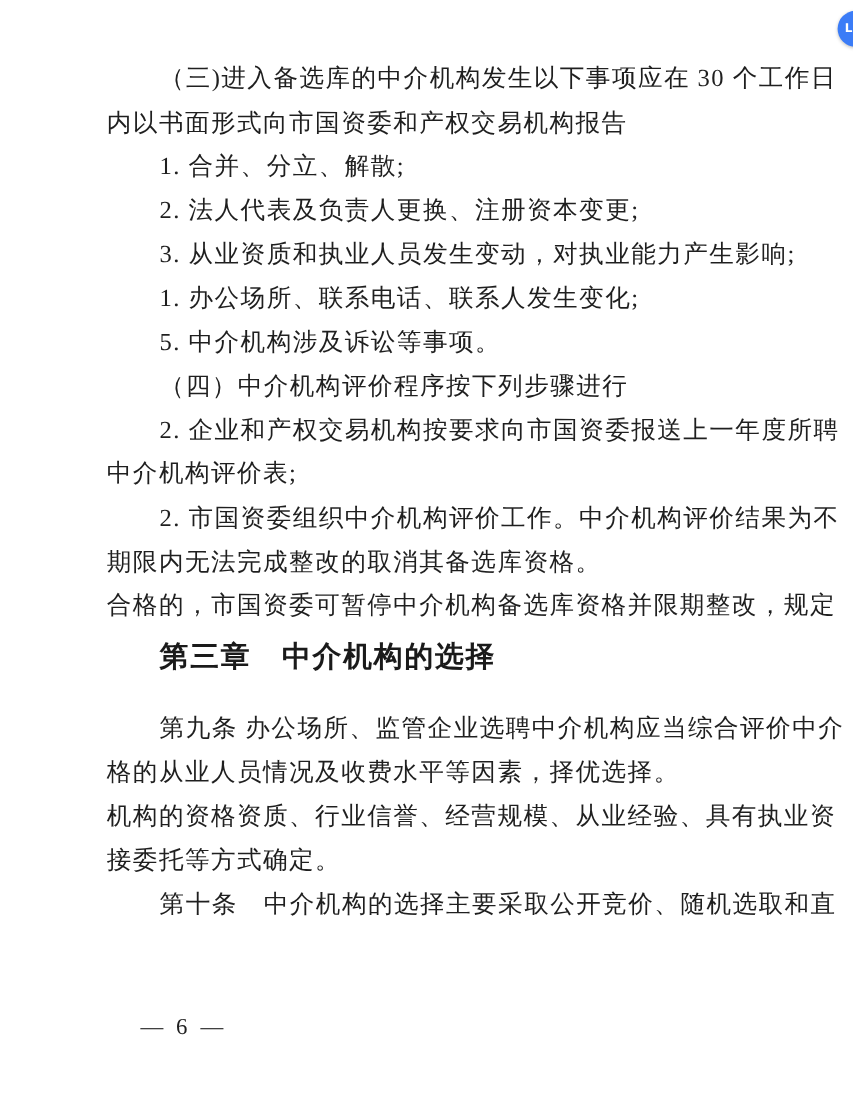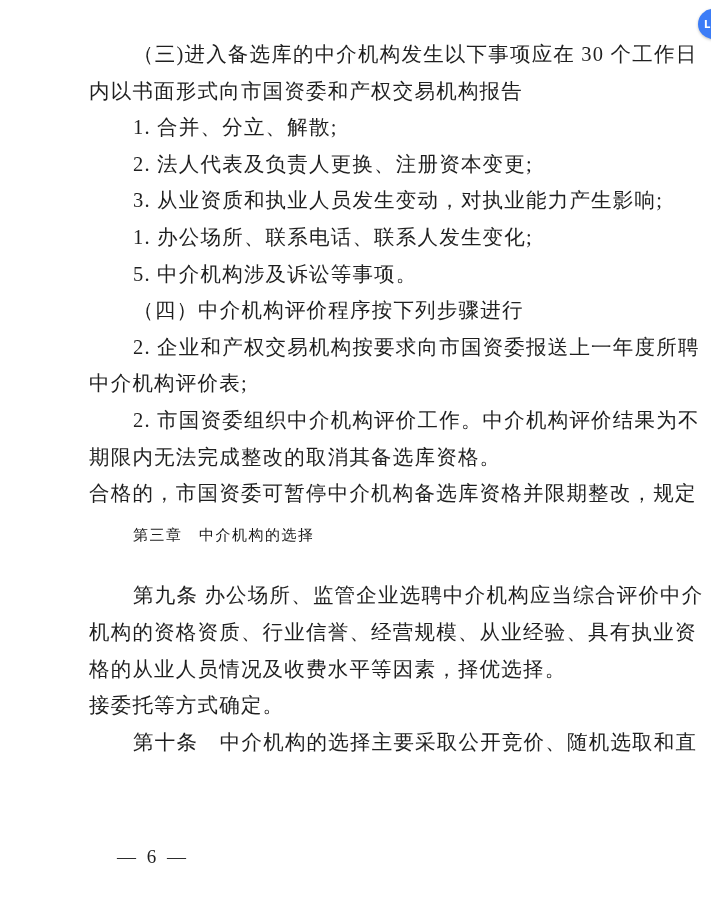--- a/index.html
+++ b/index.html
@@ -12,36 +12,36 @@
     width: 711px;
     height: 920px;
     background: #ffffff;
     overflow: hidden;
     font-family: "Liberation Serif", "DejaVu Serif", serif;
     color: #1f1f1f;
   }
   .content {
     position: absolute;
     left: 89px;
-    top: 36px;
+    top: 48px;
     width: 537px;
   }
   .line {
     font-size: 20.5px;
     line-height: 36.6px;
     letter-spacing: 1.2px;
     white-space: nowrap;
   }
   .line.indent {
     text-indent: 44px;
   }
   .heading {
     font-family: "DejaVu Sans", "Liberation Sans", sans-serif;
-    font-size: 15px;
-    font-weight: 400;
+    font-size: 24px;
+    font-weight: 700;
     color: #1a1a1a;
     letter-spacing: 1.5px;
     line-height: 36.6px;
     text-indent: 44px;
     margin: 5px 0 24px 0;
     white-space: pre;
   }
   .footer {
     position: absolute;
     left: 117px;
@@ -92,21 +92,21 @@
     <div class="line indent">（四）中介机构评价程序按下列步骤进行</div>
     <div class="line indent">2. 企业和产权交易机构按要求向市国资委报送上一年度所聘</div>
     <div class="line">中介机构评价表;</div>
     <div class="line indent">2. 市国资委组织中介机构评价工作。中介机构评价结果为不</div>
     <div class="line">期限内无法完成整改的取消其备选库资格。</div>
     <div class="line">合格的，市国资委可暂停中介机构备选库资格并限期整改，规定</div>
 
     <h2 class="heading">第三章　中介机构的选择</h2>
 
     <div class="line indent">第九条 办公场所、监管企业选聘中介机构应当综合评价中介</div>
+    <div class="line">格的从业人员情况及收费水平等因素，择优选择。</div>
     <div class="line">机构的资格资质、行业信誉、经营规模、从业经验、具有执业资</div>
-    <div class="line">格的从业人员情况及收费水平等因素，择优选择。</div>
     <div class="line">接委托等方式确定。</div>
     <div class="line indent">第十条　中介机构的选择主要采取公开竞价、随机选取和直</div>
   </div>
 
   <div class="footer">— 6 —</div>
 
 </div>
 
 </body></html>

